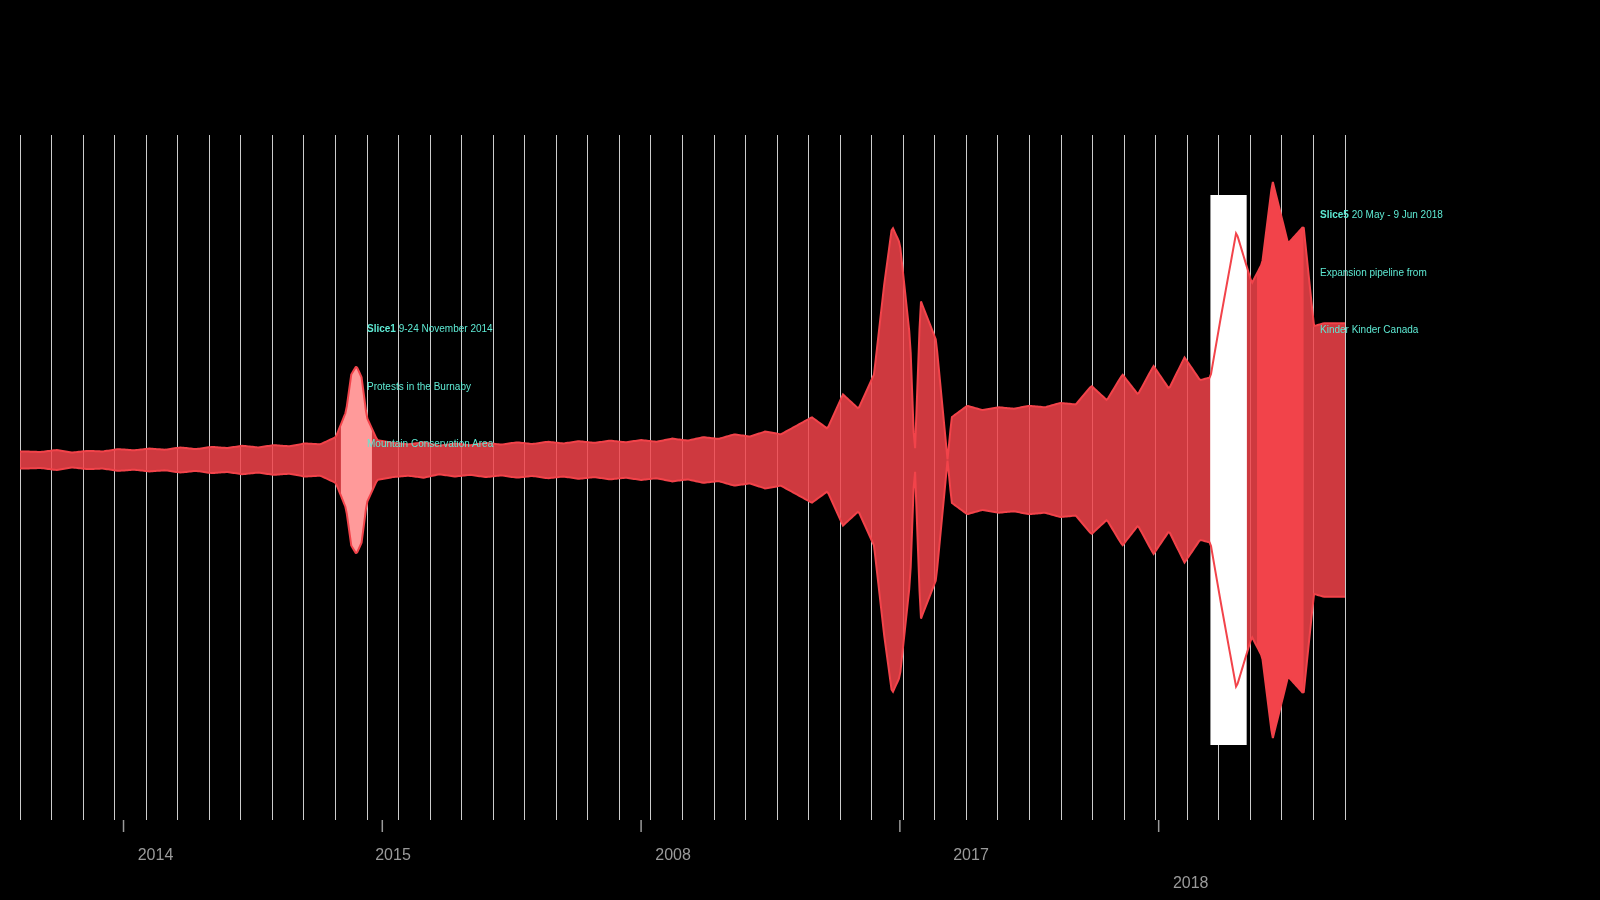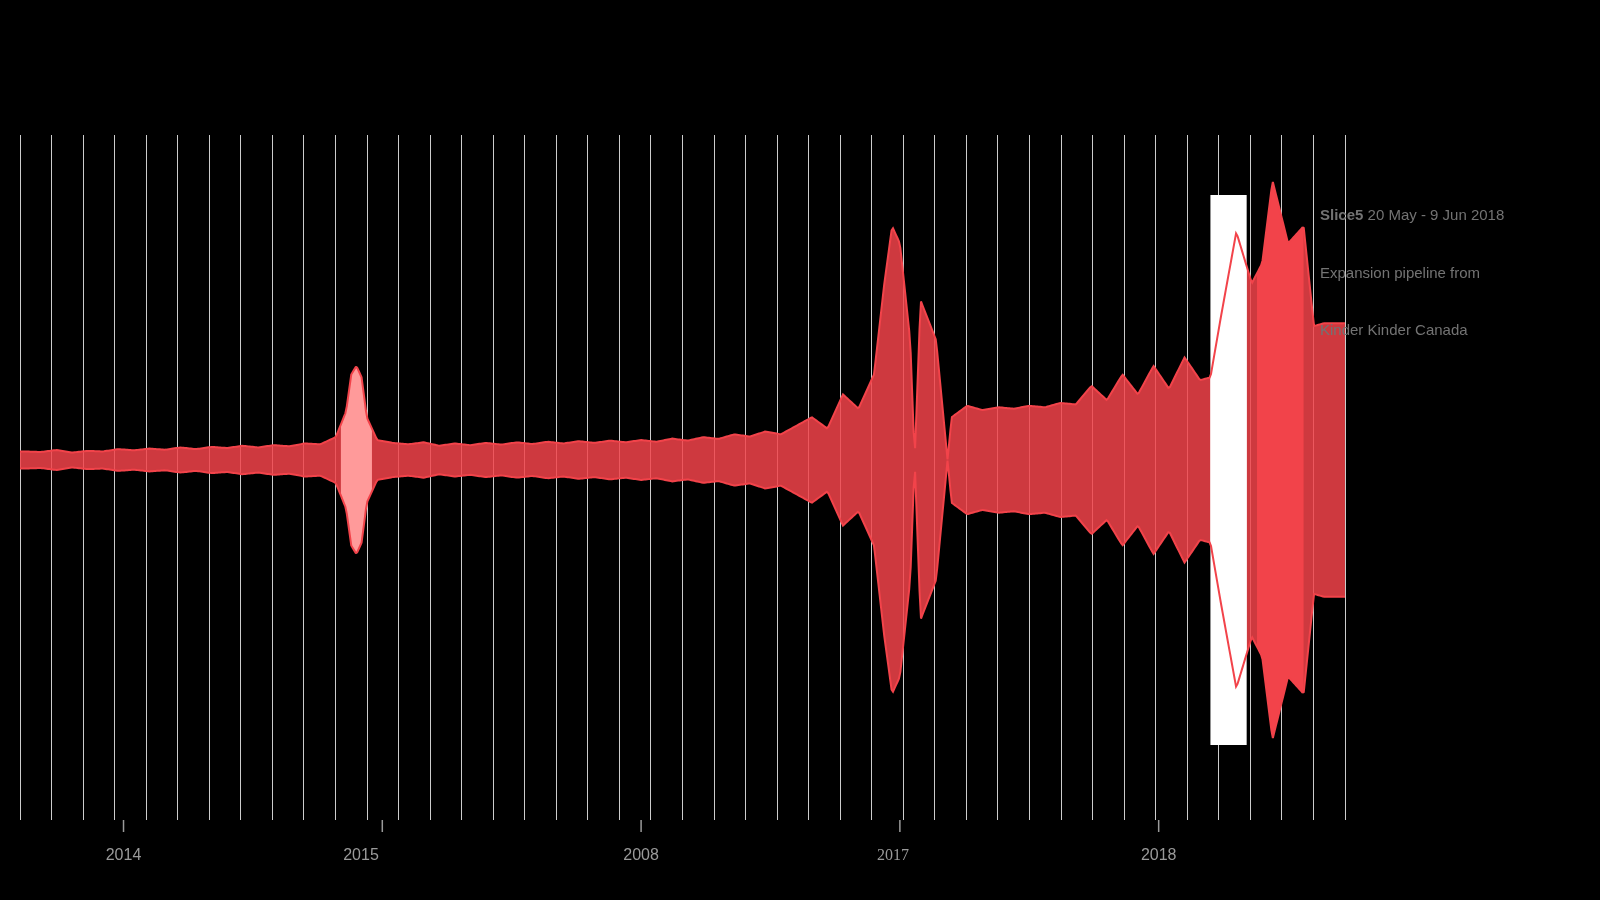--- a/index.html
+++ b/index.html
@@ -18,41 +18,42 @@
   #chart-svg {
     position: absolute;
     left: 0;
     top: 0;
     width: 1600px;
     height: 900px;
     display: block;
   }
   .annotation {
     position: absolute;
-    color: #737373;
+    color: #5eead4;
     font-family: "Liberation Sans", sans-serif;
-    font-size: 15px;
+    font-size: 10px;
     line-height: 19px;
     white-space: pre;
   }
   .annotation .ann-title {
     font-weight: bold;
   }
   .annotation .ann-head {
     margin-bottom: 1px;
   }
   #ann-slice1 { left: 367px; top: 281px; }
   #ann-slice3 { left: 1005px; top: 672px; }
   #ann-slice5 { left: 1320px; top: 167px; }
   .tick-label {
     position: absolute;
     color: #9a9a9a;
     font-size: 16px;
     font-family: "Liberation Sans", sans-serif;
     transform: translateX(-50%);
+    margin-left: 32px;
   }
 </style>
 </head>
 <body>
 
 <div id="stage">
 
   <svg id="chart-svg" viewBox="0 0 1600 900" preserveAspectRatio="none">
     <g id="gridlines">
         <line x1="20.00" x2="20.00" y1="135" y2="820" stroke="#cccccc" stroke-width="1" shape-rendering="crispEdges"></line>
@@ -115,29 +116,34 @@
         <rect x="1210.43" y="195" width="36.23" height="550" fill="#ffffff"></rect>
         <path d="M 1210.43 377.35 L 1211.34 372.11 L 1212.24 366.88 L 1213.15 361.64 L 1214.05 356.40 L 1214.96 351.17 L 1215.86 345.93 L 1216.77 340.69 L 1217.68 335.45 L 1218.58 330.22 L 1219.49 324.98 L 1220.39 319.74 L 1221.30 314.65 L 1222.20 309.66 L 1223.11 304.67 L 1224.02 299.69 L 1224.92 294.70 L 1225.83 289.71 L 1226.73 284.73 L 1227.64 279.74 L 1228.54 274.75 L 1229.45 269.76 L 1230.36 264.77 L 1231.26 259.79 L 1232.17 254.80 L 1233.07 249.81 L 1233.98 244.83 L 1234.89 239.84 L 1235.79 234.85 L 1236.70 233.28 L 1237.60 236.27 L 1238.51 239.27 L 1239.41 242.26 L 1240.32 245.25 L 1241.23 248.25 L 1242.13 251.24 L 1243.04 254.23 L 1243.94 257.22 L 1244.85 260.21 L 1245.75 263.21 L 1246.66 266.20 L 1246.66 653.80 L 1245.75 656.79 L 1244.85 659.79 L 1243.94 662.78 L 1243.04 665.77 L 1242.13 668.76 L 1241.23 671.75 L 1240.32 674.75 L 1239.41 677.74 L 1238.51 680.73 L 1237.60 683.73 L 1236.70 686.72 L 1235.79 685.15 L 1234.89 680.16 L 1233.98 675.17 L 1233.07 670.19 L 1232.17 665.20 L 1231.26 660.21 L 1230.36 655.23 L 1229.45 650.24 L 1228.54 645.25 L 1227.64 640.26 L 1226.73 635.27 L 1225.83 630.29 L 1224.92 625.30 L 1224.02 620.31 L 1223.11 615.33 L 1222.20 610.34 L 1221.30 605.35 L 1220.39 600.26 L 1219.49 595.02 L 1218.58 589.78 L 1217.68 584.55 L 1216.77 579.31 L 1215.86 574.07 L 1214.96 568.83 L 1214.05 563.60 L 1213.15 558.36 L 1212.24 553.12 L 1211.34 547.89 L 1210.43 542.65 Z" fill="#ffffff"></path>
         <path d="M 1257.01 273.32 L 1258.18 271.08 L 1259.34 268.84 L 1260.51 266.59 L 1261.67 264.35 L 1262.83 258.18 L 1264.00 248.89 L 1265.16 239.59 L 1266.33 230.29 L 1267.49 220.99 L 1268.66 211.69 L 1269.82 202.40 L 1270.99 193.10 L 1272.15 183.80 L 1273.32 183.83 L 1274.48 188.54 L 1275.64 193.24 L 1276.81 197.94 L 1277.97 202.64 L 1279.14 207.35 L 1280.30 212.05 L 1281.47 216.75 L 1282.63 221.46 L 1283.80 226.16 L 1284.96 230.86 L 1286.13 235.56 L 1287.29 240.27 L 1288.45 242.97 L 1289.62 241.69 L 1290.78 240.41 L 1291.95 239.13 L 1293.11 237.84 L 1294.28 236.56 L 1295.44 235.28 L 1296.61 234.00 L 1297.77 232.71 L 1298.94 231.43 L 1300.10 230.15 L 1301.26 228.87 L 1302.43 227.58 L 1303.59 226.30 L 1303.59 693.70 L 1302.43 692.42 L 1301.26 691.13 L 1300.10 689.85 L 1298.94 688.57 L 1297.77 687.29 L 1296.61 686.00 L 1295.44 684.72 L 1294.28 683.44 L 1293.11 682.16 L 1291.95 680.87 L 1290.78 679.59 L 1289.62 678.31 L 1288.45 677.03 L 1287.29 679.73 L 1286.13 684.44 L 1284.96 689.14 L 1283.80 693.84 L 1282.63 698.54 L 1281.47 703.25 L 1280.30 707.95 L 1279.14 712.65 L 1277.97 717.36 L 1276.81 722.06 L 1275.64 726.76 L 1274.48 731.46 L 1273.32 736.17 L 1272.15 736.20 L 1270.99 726.90 L 1269.82 717.60 L 1268.66 708.31 L 1267.49 699.01 L 1266.33 689.71 L 1265.16 680.41 L 1264.00 671.11 L 1262.83 661.82 L 1261.67 655.65 L 1260.51 653.41 L 1259.34 651.16 L 1258.18 648.92 L 1257.01 646.68 Z" fill="#f2434a"></path>
       </g>
       <g>
         <path d="M 20.00 451.45 L 21.47 451.45 L 22.94 451.45 L 24.42 451.45 L 25.89 451.48 L 27.36 451.53 L 28.83 451.58 L 30.31 451.64 L 31.78 451.69 L 33.25 451.75 L 34.72 451.80 L 36.19 451.85 L 37.67 451.91 L 39.14 451.96 L 40.61 452.02 L 42.08 451.84 L 43.56 451.65 L 45.03 451.46 L 46.50 451.28 L 47.97 451.09 L 49.44 450.90 L 50.92 450.71 L 52.39 450.52 L 53.86 450.33 L 55.33 450.14 L 56.81 450.12 L 58.28 450.36 L 59.75 450.61 L 61.22 450.85 L 62.69 451.09 L 64.17 451.34 L 65.64 451.58 L 67.11 451.82 L 68.58 452.07 L 70.06 452.31 L 71.53 452.55 L 73.00 452.45 L 74.47 452.29 L 75.94 452.13 L 77.42 451.97 L 78.89 451.80 L 80.36 451.64 L 81.83 451.48 L 83.31 451.32 L 84.78 451.16 L 86.25 450.99 L 87.72 450.90 L 89.19 450.95 L 90.67 451.00 L 92.14 451.06 L 93.61 451.11 L 95.08 451.17 L 96.56 451.22 L 98.03 451.27 L 99.50 451.33 L 100.97 451.38 L 102.44 451.44 L 103.92 451.29 L 105.39 451.07 L 106.86 450.86 L 108.33 450.64 L 109.81 450.42 L 111.28 450.21 L 112.75 449.99 L 114.22 449.77 L 115.69 449.56 L 117.17 449.34 L 118.64 449.19 L 120.11 449.30 L 121.58 449.41 L 123.06 449.52 L 124.53 449.62 L 126.00 449.73 L 127.47 449.84 L 128.94 449.95 L 130.42 450.06 L 131.89 450.16 L 133.36 450.27 L 134.83 450.20 L 136.31 450.04 L 137.78 449.88 L 139.25 449.72 L 140.72 449.56 L 142.19 449.39 L 143.67 449.23 L 145.14 449.07 L 146.61 448.91 L 148.08 448.74 L 149.56 448.61 L 151.03 448.72 L 152.50 448.83 L 153.97 448.94 L 155.44 449.04 L 156.92 449.15 L 158.39 449.26 L 159.86 449.37 L 161.33 449.48 L 162.81 449.58 L 164.28 449.69 L 165.75 449.62 L 167.22 449.40 L 168.69 449.19 L 170.17 448.97 L 171.64 448.75 L 173.11 448.54 L 174.58 448.32 L 176.06 448.11 L 177.53 447.89 L 179.00 447.67 L 180.47 447.46 L 181.94 447.62 L 183.42 447.79 L 184.89 447.95 L 186.36 448.11 L 187.83 448.27 L 189.31 448.44 L 190.78 448.60 L 192.25 448.76 L 193.72 448.92 L 195.19 449.08 L 196.67 449.07 L 198.14 448.85 L 199.61 448.64 L 201.08 448.42 L 202.56 448.20 L 204.03 447.99 L 205.50 447.77 L 206.97 447.56 L 208.44 447.34 L 209.92 447.12 L 211.39 446.91 L 212.86 446.99 L 214.33 447.10 L 215.81 447.21 L 217.28 447.31 L 218.75 447.42 L 220.22 447.53 L 221.69 447.64 L 223.17 447.75 L 224.64 447.85 L 226.11 447.96 L 227.58 447.95 L 229.06 447.73 L 230.53 447.52 L 232.00 447.30 L 233.47 447.08 L 234.94 446.87 L 236.42 446.65 L 237.89 446.44 L 239.36 446.22 L 240.83 446.00 L 242.31 445.79 L 243.78 445.88 L 245.25 446.05 L 246.72 446.21 L 248.19 446.37 L 249.67 446.53 L 251.14 446.69 L 252.61 446.86 L 254.08 447.02 L 255.56 447.18 L 257.03 447.34 L 258.50 447.40 L 259.97 447.18 L 261.44 446.97 L 262.92 446.75 L 264.39 446.53 L 265.86 446.32 L 267.33 446.10 L 268.81 445.89 L 270.28 445.67 L 271.75 445.45 L 273.22 445.24 L 274.69 445.26 L 276.17 445.37 L 277.64 445.48 L 279.11 445.58 L 280.58 445.69 L 282.06 445.80 L 283.53 445.91 L 285.00 446.02 L 286.47 446.12 L 287.94 446.23 L 289.42 446.27 L 290.89 446.00 L 292.36 445.73 L 293.83 445.46 L 295.31 445.19 L 296.78 444.92 L 298.25 444.65 L 299.72 444.38 L 301.19 444.11 L 302.67 443.84 L 304.14 443.57 L 305.61 443.52 L 307.08 443.60 L 308.56 443.68 L 310.03 443.77 L 311.50 443.85 L 312.97 443.93 L 314.44 444.01 L 315.92 444.09 L 317.39 444.17 L 318.86 444.25 L 320.33 444.26 L 321.81 443.59 L 323.28 442.91 L 324.75 442.24 L 326.22 441.56 L 327.69 440.88 L 329.17 440.21 L 330.64 439.53 L 332.11 438.86 L 333.58 438.18 L 335.06 437.51 L 336.53 435.20 L 338.00 431.56 L 339.47 427.91 L 340.94 424.26 L 342.42 420.61 L 343.89 416.96 L 345.36 413.32 L 346.83 406.12 L 348.31 395.58 L 349.78 385.04 L 351.25 374.50 L 352.72 372.07 L 354.19 369.64 L 355.67 367.20 L 357.14 367.52 L 358.61 370.76 L 360.08 374.01 L 361.56 377.25 L 363.03 388.34 L 364.50 399.69 L 365.97 411.04 L 367.44 418.72 L 368.92 421.96 L 370.39 425.20 L 371.86 428.45 L 373.33 431.69 L 374.81 434.93 L 376.28 438.18 L 377.75 440.16 L 379.22 440.43 L 380.69 440.70 L 382.17 440.97 L 383.64 441.24 L 385.11 441.52 L 386.58 441.79 L 388.06 442.06 L 389.53 442.33 L 391.00 442.60 L 392.47 442.87 L 393.94 443.02 L 395.42 443.15 L 396.89 443.29 L 398.36 443.42 L 399.83 443.56 L 401.31 443.69 L 402.78 443.83 L 404.25 443.96 L 405.72 444.10 L 407.19 444.23 L 408.67 444.26 L 410.14 444.07 L 411.61 443.88 L 413.08 443.70 L 414.56 443.51 L 416.03 443.32 L 417.50 443.13 L 418.97 442.94 L 420.44 442.75 L 421.92 442.56 L 423.39 442.37 L 424.86 442.58 L 426.33 442.91 L 427.81 443.23 L 429.28 443.56 L 430.75 443.88 L 432.22 444.20 L 433.69 444.53 L 435.17 444.85 L 436.64 445.18 L 438.11 445.50 L 439.58 445.70 L 441.06 445.48 L 442.53 445.27 L 444.00 445.05 L 445.47 444.83 L 446.94 444.62 L 448.42 444.40 L 449.89 444.19 L 451.36 443.97 L 452.83 443.75 L 454.31 443.54 L 455.78 443.58 L 457.25 443.74 L 458.72 443.91 L 460.19 444.07 L 461.67 444.23 L 463.14 444.39 L 464.61 444.55 L 466.08 444.72 L 467.56 444.88 L 469.03 445.04 L 470.50 445.15 L 471.97 444.93 L 473.44 444.72 L 474.92 444.50 L 476.39 444.28 L 477.86 444.07 L 479.33 443.85 L 480.81 443.64 L 482.28 443.42 L 483.75 443.20 L 485.22 442.99 L 486.69 443.00 L 488.17 443.16 L 489.64 443.32 L 491.11 443.48 L 492.58 443.64 L 494.06 443.81 L 495.53 443.97 L 497.00 444.13 L 498.47 444.29 L 499.94 444.46 L 501.42 444.60 L 502.89 444.38 L 504.36 444.17 L 505.83 443.95 L 507.31 443.74 L 508.78 443.52 L 510.25 443.30 L 511.72 443.09 L 513.19 442.87 L 514.67 442.65 L 516.14 442.44 L 517.61 442.41 L 519.08 442.57 L 520.56 442.74 L 522.03 442.90 L 523.50 443.06 L 524.97 443.22 L 526.44 443.38 L 527.92 443.55 L 529.39 443.71 L 530.86 443.87 L 532.33 444.03 L 533.81 443.83 L 535.28 443.62 L 536.75 443.40 L 538.22 443.19 L 539.69 442.97 L 541.17 442.75 L 542.64 442.54 L 544.11 442.32 L 545.58 442.10 L 547.06 441.89 L 548.53 441.83 L 550.00 441.99 L 551.47 442.15 L 552.94 442.31 L 554.42 442.47 L 555.89 442.64 L 557.36 442.80 L 558.83 442.96 L 560.31 443.12 L 561.78 443.29 L 563.25 443.45 L 564.72 443.28 L 566.19 443.07 L 567.67 442.85 L 569.14 442.64 L 570.61 442.42 L 572.08 442.20 L 573.56 441.99 L 575.03 441.77 L 576.50 441.55 L 577.97 441.34 L 579.44 441.24 L 580.92 441.40 L 582.39 441.56 L 583.86 441.73 L 585.33 441.89 L 586.81 442.05 L 588.28 442.21 L 589.75 442.38 L 591.22 442.54 L 592.69 442.70 L 594.17 442.86 L 595.64 442.73 L 597.11 442.52 L 598.58 442.30 L 600.06 442.09 L 601.53 441.87 L 603.00 441.65 L 604.47 441.44 L 605.94 441.22 L 607.42 441.01 L 608.89 440.79 L 610.36 440.66 L 611.83 440.82 L 613.31 440.98 L 614.78 441.14 L 616.25 441.30 L 617.72 441.47 L 619.19 441.63 L 620.67 441.79 L 622.14 441.95 L 623.61 442.11 L 625.08 442.28 L 626.56 442.18 L 628.03 441.97 L 629.50 441.75 L 630.97 441.54 L 632.44 441.32 L 633.92 441.10 L 635.39 440.89 L 636.86 440.67 L 638.33 440.46 L 639.81 440.24 L 641.28 440.07 L 642.75 440.23 L 644.22 440.39 L 645.69 440.56 L 647.17 440.72 L 648.64 440.88 L 650.11 441.04 L 651.58 441.21 L 653.06 441.37 L 654.53 441.53 L 656.00 441.69 L 657.47 441.59 L 658.94 441.29 L 660.42 440.99 L 661.89 440.70 L 663.36 440.40 L 664.83 440.10 L 666.31 439.80 L 667.78 439.51 L 669.25 439.21 L 670.72 438.91 L 672.19 438.63 L 673.67 438.82 L 675.14 439.01 L 676.61 439.20 L 678.08 439.39 L 679.56 439.58 L 681.03 439.77 L 682.50 439.95 L 683.97 440.14 L 685.44 440.33 L 686.92 440.52 L 688.39 440.46 L 689.86 440.14 L 691.33 439.81 L 692.81 439.49 L 694.28 439.17 L 695.75 438.84 L 697.22 438.52 L 698.69 438.19 L 700.17 437.87 L 701.64 437.54 L 703.11 437.22 L 704.58 437.35 L 706.06 437.51 L 707.53 437.68 L 709.00 437.84 L 710.47 438.00 L 711.94 438.16 L 713.42 438.32 L 714.89 438.49 L 716.36 438.65 L 717.83 438.81 L 719.31 438.74 L 720.78 438.31 L 722.25 437.88 L 723.72 437.44 L 725.19 437.01 L 726.67 436.58 L 728.14 436.15 L 729.61 435.71 L 731.08 435.28 L 732.56 434.85 L 734.03 434.42 L 735.50 434.53 L 736.97 434.75 L 738.44 434.96 L 739.92 435.18 L 741.39 435.40 L 742.86 435.61 L 744.33 435.83 L 745.81 436.05 L 747.28 436.26 L 748.75 436.48 L 750.22 436.49 L 751.69 436.00 L 753.17 435.51 L 754.64 435.03 L 756.11 434.54 L 757.58 434.05 L 759.06 433.57 L 760.53 433.08 L 762.00 432.59 L 763.47 432.11 L 764.94 431.62 L 766.42 431.70 L 767.89 431.97 L 769.36 432.24 L 770.83 432.51 L 772.31 432.78 L 773.78 433.05 L 775.25 433.32 L 776.72 433.59 L 778.19 433.86 L 779.67 434.13 L 781.14 434.19 L 782.61 433.37 L 784.08 432.56 L 785.56 431.75 L 787.03 430.94 L 788.50 430.13 L 789.97 429.32 L 791.44 428.51 L 792.92 427.70 L 794.39 426.89 L 795.86 426.08 L 797.33 425.27 L 798.81 424.46 L 800.28 423.65 L 801.75 422.84 L 803.22 422.03 L 804.69 421.21 L 806.17 420.40 L 807.64 419.59 L 809.11 418.78 L 810.58 417.97 L 812.06 417.37 L 813.53 418.45 L 815.00 419.53 L 816.47 420.61 L 817.94 421.69 L 819.42 422.77 L 820.89 423.85 L 822.36 424.93 L 823.83 426.02 L 825.31 427.10 L 826.78 428.18 L 828.25 426.83 L 829.72 423.58 L 831.19 420.34 L 832.67 417.10 L 834.14 413.86 L 835.61 410.61 L 837.08 407.37 L 838.56 404.13 L 840.03 400.88 L 841.50 397.64 L 842.97 394.47 L 844.44 395.82 L 845.92 397.17 L 847.39 398.52 L 848.86 399.88 L 850.33 401.23 L 851.81 402.58 L 853.28 403.93 L 854.75 405.28 L 856.22 406.63 L 857.69 407.98 L 859.17 407.18 L 860.64 403.94 L 862.11 400.69 L 863.58 397.45 L 865.06 394.21 L 866.53 390.97 L 868.00 387.72 L 869.47 384.48 L 870.94 381.24 L 872.42 378.00 L 873.89 374.75 L 875.36 362.54 L 876.83 349.57 L 878.31 336.60 L 879.78 323.63 L 881.25 310.66 L 882.72 297.69 L 884.19 284.72 L 885.67 273.67 L 887.14 262.86 L 888.61 252.06 L 890.08 241.25 L 891.56 230.44 L 893.03 228.30 L 894.50 231.54 L 895.97 234.79 L 897.44 238.03 L 898.92 241.27 L 900.39 248.14 L 901.86 261.92 L 903.33 275.70 L 904.81 289.48 L 906.28 303.26 L 907.75 317.04 L 909.22 330.83 L 910.69 352.71 L 912.17 392.44 L 913.64 432.16 L 915.11 448.12 L 916.58 408.40 L 918.06 368.67 L 919.53 328.95 L 921.00 301.46 L 922.47 305.25 L 923.94 309.03 L 925.42 312.81 L 926.89 316.60 L 928.36 320.38 L 929.83 324.16 L 931.31 327.95 L 932.78 331.73 L 934.25 335.51 L 935.72 339.30 L 937.19 351.61 L 938.67 367.01 L 940.14 382.42 L 941.61 397.82 L 943.08 413.22 L 944.56 428.62 L 946.03 444.03 L 947.50 459.43 L 948.97 445.17 L 950.44 429.76 L 951.92 417.05 L 953.39 415.97 L 954.86 414.89 L 956.33 413.80 L 957.81 412.72 L 959.28 411.64 L 960.75 410.56 L 962.22 409.48 L 963.69 408.40 L 965.17 407.32 L 966.64 406.24 L 968.11 406.11 L 969.58 406.52 L 971.06 406.92 L 972.53 407.33 L 974.00 407.73 L 975.47 408.14 L 976.94 408.54 L 978.42 408.95 L 979.89 409.35 L 981.36 409.76 L 982.83 410.10 L 984.31 409.83 L 985.78 409.56 L 987.25 409.29 L 988.72 409.02 L 990.19 408.75 L 991.67 408.48 L 993.14 408.21 L 994.61 407.94 L 996.08 407.67 L 997.56 407.40 L 999.03 407.35 L 1000.50 407.48 L 1001.97 407.62 L 1003.44 407.75 L 1004.92 407.89 L 1006.39 408.02 L 1007.86 408.16 L 1009.33 408.29 L 1010.81 408.43 L 1012.28 408.56 L 1013.75 408.70 L 1015.22 408.43 L 1016.69 408.16 L 1018.17 407.89 L 1019.64 407.62 L 1021.11 407.35 L 1022.58 407.08 L 1024.06 406.81 L 1025.53 406.54 L 1027.00 406.27 L 1028.47 406.00 L 1029.94 405.91 L 1031.42 406.05 L 1032.89 406.18 L 1034.36 406.32 L 1035.83 406.45 L 1037.31 406.59 L 1038.78 406.72 L 1040.25 406.86 L 1041.72 406.99 L 1043.19 407.13 L 1044.67 407.26 L 1046.14 406.91 L 1047.61 406.50 L 1049.08 406.10 L 1050.56 405.69 L 1052.03 405.29 L 1053.50 404.88 L 1054.97 404.48 L 1056.44 404.07 L 1057.92 403.66 L 1059.39 403.26 L 1060.86 403.05 L 1062.33 403.18 L 1063.81 403.32 L 1065.28 403.45 L 1066.75 403.59 L 1068.22 403.72 L 1069.69 403.86 L 1071.17 403.99 L 1072.64 404.13 L 1074.11 404.26 L 1075.58 404.40 L 1077.06 403.00 L 1078.53 401.24 L 1080.00 399.49 L 1081.47 397.73 L 1082.94 395.97 L 1084.42 394.22 L 1085.89 392.46 L 1087.36 390.70 L 1088.83 388.95 L 1090.31 387.19 L 1091.78 386.26 L 1093.25 387.61 L 1094.72 388.96 L 1096.19 390.31 L 1097.67 391.66 L 1099.14 393.01 L 1100.61 394.37 L 1102.08 395.72 L 1103.56 397.07 L 1105.03 398.42 L 1106.50 399.77 L 1107.97 398.40 L 1109.44 395.97 L 1110.92 393.54 L 1112.39 391.11 L 1113.86 388.67 L 1115.33 386.24 L 1116.81 383.81 L 1118.28 381.38 L 1119.75 378.95 L 1121.22 376.51 L 1122.69 374.83 L 1124.17 376.72 L 1125.64 378.61 L 1127.11 380.50 L 1128.58 382.39 L 1130.06 384.28 L 1131.53 386.17 L 1133.00 388.07 L 1134.47 389.96 L 1135.94 391.85 L 1137.42 393.74 L 1138.89 392.76 L 1140.36 390.06 L 1141.83 387.36 L 1143.31 384.65 L 1144.78 381.95 L 1146.25 379.25 L 1147.72 376.55 L 1149.19 373.85 L 1150.67 371.14 L 1152.14 368.44 L 1153.61 366.12 L 1155.08 368.28 L 1156.56 370.44 L 1158.03 372.60 L 1159.50 374.77 L 1160.97 376.93 L 1162.44 379.09 L 1163.92 381.25 L 1165.39 383.41 L 1166.86 385.57 L 1168.33 387.74 L 1169.81 387.17 L 1171.28 384.20 L 1172.75 381.23 L 1174.22 378.25 L 1175.69 375.28 L 1177.17 372.31 L 1178.64 369.34 L 1180.11 366.36 L 1181.58 363.39 L 1183.06 360.42 L 1184.53 357.45 L 1186.00 359.53 L 1187.47 361.69 L 1188.94 363.85 L 1190.42 366.01 L 1191.89 368.18 L 1193.36 370.34 L 1194.83 372.50 L 1196.31 374.66 L 1197.78 376.82 L 1199.25 378.98 L 1200.72 380.02 L 1202.19 379.62 L 1203.67 379.21 L 1205.14 378.81 L 1206.61 378.40 L 1208.08 378.00 L 1209.56 377.59 L 1211.03 373.89 L 1212.50 365.38 L 1213.97 356.87 L 1215.44 348.36 L 1216.92 339.84 L 1218.39 331.33 L 1219.86 322.82 L 1221.33 314.46 L 1222.81 306.35 L 1224.28 298.25 L 1225.75 290.14 L 1227.22 282.03 L 1228.69 273.93 L 1230.17 265.82 L 1231.64 257.71 L 1233.11 249.61 L 1234.58 241.50 L 1236.06 233.39 L 1237.53 236.03 L 1239.00 240.89 L 1240.47 245.76 L 1241.94 250.62 L 1243.42 255.48 L 1244.89 260.35 L 1246.36 265.21 L 1247.83 270.08 L 1249.31 274.94 L 1250.78 279.80 L 1252.25 282.50 L 1253.72 279.66 L 1255.19 276.83 L 1256.67 273.99 L 1258.14 271.15 L 1259.61 268.32 L 1261.08 265.48 L 1262.56 260.41 L 1264.03 248.66 L 1265.50 236.90 L 1266.97 225.15 L 1268.44 213.39 L 1269.92 201.64 L 1271.39 189.88 L 1272.86 182.00 L 1274.33 187.95 L 1275.81 193.89 L 1277.28 199.84 L 1278.75 205.78 L 1280.22 211.72 L 1281.69 217.67 L 1283.17 223.61 L 1284.64 229.56 L 1286.11 235.50 L 1287.58 241.45 L 1289.06 242.31 L 1290.53 240.69 L 1292.00 239.07 L 1293.47 237.45 L 1294.94 235.83 L 1296.42 234.20 L 1297.89 232.58 L 1299.36 230.96 L 1300.83 229.34 L 1302.31 227.72 L 1303.78 228.07 L 1305.25 242.26 L 1306.72 256.45 L 1308.19 270.63 L 1309.67 284.82 L 1311.14 299.01 L 1312.61 313.19 L 1314.08 326.01 L 1315.56 325.61 L 1317.03 325.20 L 1318.50 324.80 L 1319.97 324.39 L 1321.44 323.99 L 1322.92 323.58 L 1324.39 323.20 L 1325.86 323.20 L 1327.33 323.20 L 1328.81 323.20 L 1330.28 323.20 L 1331.75 323.20 L 1333.22 323.20 L 1334.69 323.20 L 1336.17 323.20 L 1337.64 323.20 L 1339.11 323.20 L 1340.58 323.20 L 1342.06 323.20 L 1343.53 323.20 L 1345.00 323.20" fill="none" stroke="#f2434a" stroke-width="2"></path>
         <path d="M 20.00 468.55 L 21.47 468.55 L 22.94 468.55 L 24.42 468.55 L 25.89 468.52 L 27.36 468.47 L 28.83 468.42 L 30.31 468.36 L 31.78 468.31 L 33.25 468.25 L 34.72 468.20 L 36.19 468.15 L 37.67 468.09 L 39.14 468.04 L 40.61 467.98 L 42.08 468.16 L 43.56 468.35 L 45.03 468.54 L 46.50 468.72 L 47.97 468.91 L 49.44 469.10 L 50.92 469.29 L 52.39 469.48 L 53.86 469.67 L 55.33 469.86 L 56.81 469.88 L 58.28 469.64 L 59.75 469.39 L 61.22 469.15 L 62.69 468.91 L 64.17 468.66 L 65.64 468.42 L 67.11 468.18 L 68.58 467.93 L 70.06 467.69 L 71.53 467.45 L 73.00 467.55 L 74.47 467.71 L 75.94 467.87 L 77.42 468.03 L 78.89 468.20 L 80.36 468.36 L 81.83 468.52 L 83.31 468.68 L 84.78 468.84 L 86.25 469.01 L 87.72 469.10 L 89.19 469.05 L 90.67 469.00 L 92.14 468.94 L 93.61 468.89 L 95.08 468.83 L 96.56 468.78 L 98.03 468.73 L 99.50 468.67 L 100.97 468.62 L 102.44 468.56 L 103.92 468.71 L 105.39 468.93 L 106.86 469.14 L 108.33 469.36 L 109.81 469.58 L 111.28 469.79 L 112.75 470.01 L 114.22 470.23 L 115.69 470.44 L 117.17 470.66 L 118.64 470.81 L 120.11 470.70 L 121.58 470.59 L 123.06 470.48 L 124.53 470.38 L 126.00 470.27 L 127.47 470.16 L 128.94 470.05 L 130.42 469.94 L 131.89 469.84 L 133.36 469.73 L 134.83 469.80 L 136.31 469.96 L 137.78 470.12 L 139.25 470.28 L 140.72 470.44 L 142.19 470.61 L 143.67 470.77 L 145.14 470.93 L 146.61 471.09 L 148.08 471.26 L 149.56 471.39 L 151.03 471.28 L 152.50 471.17 L 153.97 471.06 L 155.44 470.96 L 156.92 470.85 L 158.39 470.74 L 159.86 470.63 L 161.33 470.52 L 162.81 470.42 L 164.28 470.31 L 165.75 470.38 L 167.22 470.60 L 168.69 470.81 L 170.17 471.03 L 171.64 471.25 L 173.11 471.46 L 174.58 471.68 L 176.06 471.89 L 177.53 472.11 L 179.00 472.33 L 180.47 472.54 L 181.94 472.38 L 183.42 472.21 L 184.89 472.05 L 186.36 471.89 L 187.83 471.73 L 189.31 471.56 L 190.78 471.40 L 192.25 471.24 L 193.72 471.08 L 195.19 470.92 L 196.67 470.93 L 198.14 471.15 L 199.61 471.36 L 201.08 471.58 L 202.56 471.80 L 204.03 472.01 L 205.50 472.23 L 206.97 472.44 L 208.44 472.66 L 209.92 472.88 L 211.39 473.09 L 212.86 473.01 L 214.33 472.90 L 215.81 472.79 L 217.28 472.69 L 218.75 472.58 L 220.22 472.47 L 221.69 472.36 L 223.17 472.25 L 224.64 472.15 L 226.11 472.04 L 227.58 472.05 L 229.06 472.27 L 230.53 472.48 L 232.00 472.70 L 233.47 472.92 L 234.94 473.13 L 236.42 473.35 L 237.89 473.56 L 239.36 473.78 L 240.83 474.00 L 242.31 474.21 L 243.78 474.12 L 245.25 473.95 L 246.72 473.79 L 248.19 473.63 L 249.67 473.47 L 251.14 473.31 L 252.61 473.14 L 254.08 472.98 L 255.56 472.82 L 257.03 472.66 L 258.50 472.60 L 259.97 472.82 L 261.44 473.03 L 262.92 473.25 L 264.39 473.47 L 265.86 473.68 L 267.33 473.90 L 268.81 474.11 L 270.28 474.33 L 271.75 474.55 L 273.22 474.76 L 274.69 474.74 L 276.17 474.63 L 277.64 474.52 L 279.11 474.42 L 280.58 474.31 L 282.06 474.20 L 283.53 474.09 L 285.00 473.98 L 286.47 473.88 L 287.94 473.77 L 289.42 473.73 L 290.89 474.00 L 292.36 474.27 L 293.83 474.54 L 295.31 474.81 L 296.78 475.08 L 298.25 475.35 L 299.72 475.62 L 301.19 475.89 L 302.67 476.16 L 304.14 476.43 L 305.61 476.48 L 307.08 476.40 L 308.56 476.32 L 310.03 476.23 L 311.50 476.15 L 312.97 476.07 L 314.44 475.99 L 315.92 475.91 L 317.39 475.83 L 318.86 475.75 L 320.33 475.74 L 321.81 476.41 L 323.28 477.09 L 324.75 477.76 L 326.22 478.44 L 327.69 479.12 L 329.17 479.79 L 330.64 480.47 L 332.11 481.14 L 333.58 481.82 L 335.06 482.49 L 336.53 484.80 L 338.00 488.44 L 339.47 492.09 L 340.94 495.74 L 342.42 499.39 L 343.89 503.04 L 345.36 506.68 L 346.83 513.88 L 348.31 524.42 L 349.78 534.96 L 351.25 545.50 L 352.72 547.93 L 354.19 550.36 L 355.67 552.80 L 357.14 552.48 L 358.61 549.24 L 360.08 545.99 L 361.56 542.75 L 363.03 531.66 L 364.50 520.31 L 365.97 508.96 L 367.44 501.28 L 368.92 498.04 L 370.39 494.80 L 371.86 491.55 L 373.33 488.31 L 374.81 485.07 L 376.28 481.82 L 377.75 479.84 L 379.22 479.57 L 380.69 479.30 L 382.17 479.03 L 383.64 478.76 L 385.11 478.48 L 386.58 478.21 L 388.06 477.94 L 389.53 477.67 L 391.00 477.40 L 392.47 477.13 L 393.94 476.98 L 395.42 476.85 L 396.89 476.71 L 398.36 476.58 L 399.83 476.44 L 401.31 476.31 L 402.78 476.17 L 404.25 476.04 L 405.72 475.90 L 407.19 475.77 L 408.67 475.74 L 410.14 475.93 L 411.61 476.12 L 413.08 476.30 L 414.56 476.49 L 416.03 476.68 L 417.50 476.87 L 418.97 477.06 L 420.44 477.25 L 421.92 477.44 L 423.39 477.63 L 424.86 477.42 L 426.33 477.09 L 427.81 476.77 L 429.28 476.44 L 430.75 476.12 L 432.22 475.80 L 433.69 475.47 L 435.17 475.15 L 436.64 474.82 L 438.11 474.50 L 439.58 474.30 L 441.06 474.52 L 442.53 474.73 L 444.00 474.95 L 445.47 475.17 L 446.94 475.38 L 448.42 475.60 L 449.89 475.81 L 451.36 476.03 L 452.83 476.25 L 454.31 476.46 L 455.78 476.42 L 457.25 476.26 L 458.72 476.09 L 460.19 475.93 L 461.67 475.77 L 463.14 475.61 L 464.61 475.45 L 466.08 475.28 L 467.56 475.12 L 469.03 474.96 L 470.50 474.85 L 471.97 475.07 L 473.44 475.28 L 474.92 475.50 L 476.39 475.72 L 477.86 475.93 L 479.33 476.15 L 480.81 476.36 L 482.28 476.58 L 483.75 476.80 L 485.22 477.01 L 486.69 477.00 L 488.17 476.84 L 489.64 476.68 L 491.11 476.52 L 492.58 476.36 L 494.06 476.19 L 495.53 476.03 L 497.00 475.87 L 498.47 475.71 L 499.94 475.54 L 501.42 475.40 L 502.89 475.62 L 504.36 475.83 L 505.83 476.05 L 507.31 476.26 L 508.78 476.48 L 510.25 476.70 L 511.72 476.91 L 513.19 477.13 L 514.67 477.35 L 516.14 477.56 L 517.61 477.59 L 519.08 477.43 L 520.56 477.26 L 522.03 477.10 L 523.50 476.94 L 524.97 476.78 L 526.44 476.62 L 527.92 476.45 L 529.39 476.29 L 530.86 476.13 L 532.33 475.97 L 533.81 476.17 L 535.28 476.38 L 536.75 476.60 L 538.22 476.81 L 539.69 477.03 L 541.17 477.25 L 542.64 477.46 L 544.11 477.68 L 545.58 477.90 L 547.06 478.11 L 548.53 478.17 L 550.00 478.01 L 551.47 477.85 L 552.94 477.69 L 554.42 477.53 L 555.89 477.36 L 557.36 477.20 L 558.83 477.04 L 560.31 476.88 L 561.78 476.71 L 563.25 476.55 L 564.72 476.72 L 566.19 476.93 L 567.67 477.15 L 569.14 477.36 L 570.61 477.58 L 572.08 477.80 L 573.56 478.01 L 575.03 478.23 L 576.50 478.45 L 577.97 478.66 L 579.44 478.76 L 580.92 478.60 L 582.39 478.44 L 583.86 478.27 L 585.33 478.11 L 586.81 477.95 L 588.28 477.79 L 589.75 477.62 L 591.22 477.46 L 592.69 477.30 L 594.17 477.14 L 595.64 477.27 L 597.11 477.48 L 598.58 477.70 L 600.06 477.91 L 601.53 478.13 L 603.00 478.35 L 604.47 478.56 L 605.94 478.78 L 607.42 478.99 L 608.89 479.21 L 610.36 479.34 L 611.83 479.18 L 613.31 479.02 L 614.78 478.86 L 616.25 478.70 L 617.72 478.53 L 619.19 478.37 L 620.67 478.21 L 622.14 478.05 L 623.61 477.89 L 625.08 477.72 L 626.56 477.82 L 628.03 478.03 L 629.50 478.25 L 630.97 478.46 L 632.44 478.68 L 633.92 478.90 L 635.39 479.11 L 636.86 479.33 L 638.33 479.54 L 639.81 479.76 L 641.28 479.93 L 642.75 479.77 L 644.22 479.61 L 645.69 479.44 L 647.17 479.28 L 648.64 479.12 L 650.11 478.96 L 651.58 478.79 L 653.06 478.63 L 654.53 478.47 L 656.00 478.31 L 657.47 478.41 L 658.94 478.71 L 660.42 479.01 L 661.89 479.30 L 663.36 479.60 L 664.83 479.90 L 666.31 480.20 L 667.78 480.49 L 669.25 480.79 L 670.72 481.09 L 672.19 481.37 L 673.67 481.18 L 675.14 480.99 L 676.61 480.80 L 678.08 480.61 L 679.56 480.42 L 681.03 480.23 L 682.50 480.05 L 683.97 479.86 L 685.44 479.67 L 686.92 479.48 L 688.39 479.54 L 689.86 479.86 L 691.33 480.19 L 692.81 480.51 L 694.28 480.83 L 695.75 481.16 L 697.22 481.48 L 698.69 481.81 L 700.17 482.13 L 701.64 482.46 L 703.11 482.78 L 704.58 482.65 L 706.06 482.49 L 707.53 482.32 L 709.00 482.16 L 710.47 482.00 L 711.94 481.84 L 713.42 481.68 L 714.89 481.51 L 716.36 481.35 L 717.83 481.19 L 719.31 481.26 L 720.78 481.69 L 722.25 482.12 L 723.72 482.56 L 725.19 482.99 L 726.67 483.42 L 728.14 483.85 L 729.61 484.29 L 731.08 484.72 L 732.56 485.15 L 734.03 485.58 L 735.50 485.47 L 736.97 485.25 L 738.44 485.04 L 739.92 484.82 L 741.39 484.60 L 742.86 484.39 L 744.33 484.17 L 745.81 483.95 L 747.28 483.74 L 748.75 483.52 L 750.22 483.51 L 751.69 484.00 L 753.17 484.49 L 754.64 484.97 L 756.11 485.46 L 757.58 485.95 L 759.06 486.43 L 760.53 486.92 L 762.00 487.41 L 763.47 487.89 L 764.94 488.38 L 766.42 488.30 L 767.89 488.03 L 769.36 487.76 L 770.83 487.49 L 772.31 487.22 L 773.78 486.95 L 775.25 486.68 L 776.72 486.41 L 778.19 486.14 L 779.67 485.87 L 781.14 485.81 L 782.61 486.63 L 784.08 487.44 L 785.56 488.25 L 787.03 489.06 L 788.50 489.87 L 789.97 490.68 L 791.44 491.49 L 792.92 492.30 L 794.39 493.11 L 795.86 493.92 L 797.33 494.73 L 798.81 495.54 L 800.28 496.35 L 801.75 497.16 L 803.22 497.97 L 804.69 498.79 L 806.17 499.60 L 807.64 500.41 L 809.11 501.22 L 810.58 502.03 L 812.06 502.63 L 813.53 501.55 L 815.00 500.47 L 816.47 499.39 L 817.94 498.31 L 819.42 497.23 L 820.89 496.15 L 822.36 495.07 L 823.83 493.98 L 825.31 492.90 L 826.78 491.82 L 828.25 493.17 L 829.72 496.42 L 831.19 499.66 L 832.67 502.90 L 834.14 506.14 L 835.61 509.39 L 837.08 512.63 L 838.56 515.87 L 840.03 519.12 L 841.50 522.36 L 842.97 525.53 L 844.44 524.18 L 845.92 522.83 L 847.39 521.48 L 848.86 520.12 L 850.33 518.77 L 851.81 517.42 L 853.28 516.07 L 854.75 514.72 L 856.22 513.37 L 857.69 512.02 L 859.17 512.82 L 860.64 516.06 L 862.11 519.31 L 863.58 522.55 L 865.06 525.79 L 866.53 529.03 L 868.00 532.28 L 869.47 535.52 L 870.94 538.76 L 872.42 542.00 L 873.89 545.25 L 875.36 557.46 L 876.83 570.43 L 878.31 583.40 L 879.78 596.37 L 881.25 609.34 L 882.72 622.31 L 884.19 635.28 L 885.67 646.33 L 887.14 657.14 L 888.61 667.94 L 890.08 678.75 L 891.56 689.56 L 893.03 691.70 L 894.50 688.46 L 895.97 685.21 L 897.44 681.97 L 898.92 678.73 L 900.39 671.86 L 901.86 658.08 L 903.33 644.30 L 904.81 630.52 L 906.28 616.74 L 907.75 602.96 L 909.22 589.17 L 910.69 567.29 L 912.17 527.56 L 913.64 487.84 L 915.11 471.88 L 916.58 511.60 L 918.06 551.33 L 919.53 591.05 L 921.00 618.54 L 922.47 614.75 L 923.94 610.97 L 925.42 607.19 L 926.89 603.40 L 928.36 599.62 L 929.83 595.84 L 931.31 592.05 L 932.78 588.27 L 934.25 584.49 L 935.72 580.70 L 937.19 568.39 L 938.67 552.99 L 940.14 537.58 L 941.61 522.18 L 943.08 506.78 L 944.56 491.38 L 946.03 475.97 L 947.50 460.57 L 948.97 474.83 L 950.44 490.24 L 951.92 502.95 L 953.39 504.03 L 954.86 505.11 L 956.33 506.20 L 957.81 507.28 L 959.28 508.36 L 960.75 509.44 L 962.22 510.52 L 963.69 511.60 L 965.17 512.68 L 966.64 513.76 L 968.11 513.89 L 969.58 513.48 L 971.06 513.08 L 972.53 512.67 L 974.00 512.27 L 975.47 511.86 L 976.94 511.46 L 978.42 511.05 L 979.89 510.65 L 981.36 510.24 L 982.83 509.90 L 984.31 510.17 L 985.78 510.44 L 987.25 510.71 L 988.72 510.98 L 990.19 511.25 L 991.67 511.52 L 993.14 511.79 L 994.61 512.06 L 996.08 512.33 L 997.56 512.60 L 999.03 512.65 L 1000.50 512.52 L 1001.97 512.38 L 1003.44 512.25 L 1004.92 512.11 L 1006.39 511.98 L 1007.86 511.84 L 1009.33 511.71 L 1010.81 511.57 L 1012.28 511.44 L 1013.75 511.30 L 1015.22 511.57 L 1016.69 511.84 L 1018.17 512.11 L 1019.64 512.38 L 1021.11 512.65 L 1022.58 512.92 L 1024.06 513.19 L 1025.53 513.46 L 1027.00 513.73 L 1028.47 514.00 L 1029.94 514.09 L 1031.42 513.95 L 1032.89 513.82 L 1034.36 513.68 L 1035.83 513.55 L 1037.31 513.41 L 1038.78 513.28 L 1040.25 513.14 L 1041.72 513.01 L 1043.19 512.87 L 1044.67 512.74 L 1046.14 513.09 L 1047.61 513.50 L 1049.08 513.90 L 1050.56 514.31 L 1052.03 514.71 L 1053.50 515.12 L 1054.97 515.52 L 1056.44 515.93 L 1057.92 516.34 L 1059.39 516.74 L 1060.86 516.95 L 1062.33 516.82 L 1063.81 516.68 L 1065.28 516.55 L 1066.75 516.41 L 1068.22 516.28 L 1069.69 516.14 L 1071.17 516.01 L 1072.64 515.87 L 1074.11 515.74 L 1075.58 515.60 L 1077.06 517.00 L 1078.53 518.76 L 1080.00 520.51 L 1081.47 522.27 L 1082.94 524.03 L 1084.42 525.78 L 1085.89 527.54 L 1087.36 529.30 L 1088.83 531.05 L 1090.31 532.81 L 1091.78 533.74 L 1093.25 532.39 L 1094.72 531.04 L 1096.19 529.69 L 1097.67 528.34 L 1099.14 526.99 L 1100.61 525.63 L 1102.08 524.28 L 1103.56 522.93 L 1105.03 521.58 L 1106.50 520.23 L 1107.97 521.60 L 1109.44 524.03 L 1110.92 526.46 L 1112.39 528.89 L 1113.86 531.33 L 1115.33 533.76 L 1116.81 536.19 L 1118.28 538.62 L 1119.75 541.05 L 1121.22 543.49 L 1122.69 545.17 L 1124.17 543.28 L 1125.64 541.39 L 1127.11 539.50 L 1128.58 537.61 L 1130.06 535.72 L 1131.53 533.83 L 1133.00 531.93 L 1134.47 530.04 L 1135.94 528.15 L 1137.42 526.26 L 1138.89 527.24 L 1140.36 529.94 L 1141.83 532.64 L 1143.31 535.35 L 1144.78 538.05 L 1146.25 540.75 L 1147.72 543.45 L 1149.19 546.15 L 1150.67 548.86 L 1152.14 551.56 L 1153.61 553.88 L 1155.08 551.72 L 1156.56 549.56 L 1158.03 547.40 L 1159.50 545.23 L 1160.97 543.07 L 1162.44 540.91 L 1163.92 538.75 L 1165.39 536.59 L 1166.86 534.43 L 1168.33 532.26 L 1169.81 532.83 L 1171.28 535.80 L 1172.75 538.77 L 1174.22 541.75 L 1175.69 544.72 L 1177.17 547.69 L 1178.64 550.66 L 1180.11 553.64 L 1181.58 556.61 L 1183.06 559.58 L 1184.53 562.55 L 1186.00 560.47 L 1187.47 558.31 L 1188.94 556.15 L 1190.42 553.99 L 1191.89 551.82 L 1193.36 549.66 L 1194.83 547.50 L 1196.31 545.34 L 1197.78 543.18 L 1199.25 541.02 L 1200.72 539.98 L 1202.19 540.38 L 1203.67 540.79 L 1205.14 541.19 L 1206.61 541.60 L 1208.08 542.00 L 1209.56 542.41 L 1211.03 546.11 L 1212.50 554.62 L 1213.97 563.13 L 1215.44 571.64 L 1216.92 580.16 L 1218.39 588.67 L 1219.86 597.18 L 1221.33 605.54 L 1222.81 613.65 L 1224.28 621.75 L 1225.75 629.86 L 1227.22 637.97 L 1228.69 646.07 L 1230.17 654.18 L 1231.64 662.29 L 1233.11 670.39 L 1234.58 678.50 L 1236.06 686.61 L 1237.53 683.97 L 1239.00 679.11 L 1240.47 674.24 L 1241.94 669.38 L 1243.42 664.52 L 1244.89 659.65 L 1246.36 654.79 L 1247.83 649.92 L 1249.31 645.06 L 1250.78 640.20 L 1252.25 637.50 L 1253.72 640.34 L 1255.19 643.17 L 1256.67 646.01 L 1258.14 648.85 L 1259.61 651.68 L 1261.08 654.52 L 1262.56 659.59 L 1264.03 671.34 L 1265.50 683.10 L 1266.97 694.85 L 1268.44 706.61 L 1269.92 718.36 L 1271.39 730.12 L 1272.86 738.00 L 1274.33 732.05 L 1275.81 726.11 L 1277.28 720.16 L 1278.75 714.22 L 1280.22 708.28 L 1281.69 702.33 L 1283.17 696.39 L 1284.64 690.44 L 1286.11 684.50 L 1287.58 678.55 L 1289.06 677.69 L 1290.53 679.31 L 1292.00 680.93 L 1293.47 682.55 L 1294.94 684.17 L 1296.42 685.80 L 1297.89 687.42 L 1299.36 689.04 L 1300.83 690.66 L 1302.31 692.28 L 1303.78 691.93 L 1305.25 677.74 L 1306.72 663.55 L 1308.19 649.37 L 1309.67 635.18 L 1311.14 620.99 L 1312.61 606.81 L 1314.08 593.99 L 1315.56 594.39 L 1317.03 594.80 L 1318.50 595.20 L 1319.97 595.61 L 1321.44 596.01 L 1322.92 596.42 L 1324.39 596.80 L 1325.86 596.80 L 1327.33 596.80 L 1328.81 596.80 L 1330.28 596.80 L 1331.75 596.80 L 1333.22 596.80 L 1334.69 596.80 L 1336.17 596.80 L 1337.64 596.80 L 1339.11 596.80 L 1340.58 596.80 L 1342.06 596.80 L 1343.53 596.80 L 1345.00 596.80" fill="none" stroke="#f2434a" stroke-width="2"></path>
       </g>
     </svg>
 
+  <div class="annotation" id="ann-slice1">
+    <div class="ann-head"><span class="ann-title">Slice1</span><span> 9-24 November 2014</span></div>
+    <div>Protests in the Burnaby</div>
+    <div>Mountain Conservation Area</div>
+  </div>
 
 
   <div class="annotation" id="ann-slice5">
     <div class="ann-head"><span class="ann-title">Slice5</span><span> 20 May - 9 Jun 2018</span></div>
     <div>Expansion pipeline from</div>
     <div>Kinder Kinder Canada</div>
   </div>
 
   <div id="xaxis-labels">
       <div class="tick-label" style="left: 123.5px; top: 846px;">2014</div>
       <div class="tick-label" style="left: 361px; top: 846px;">2015</div>
       <div class="tick-label" style="left: 641.1px; top: 846px;">2008</div>
-      <div class="tick-label" style="left: 893px; top: 846px; font-family: Liberation Serif, serif;">2017</div>
-      <div class="tick-label" style="left: 1158.7px; top: 846px;">2018</div>
+      <div class="tick-label" style="left: 939px; top: 846px;">2017</div>
+      <div class="tick-label" style="left: 1158.7px; top: 874px;">2018</div>
     </div>
 
 </div>
 
 </body></html>

